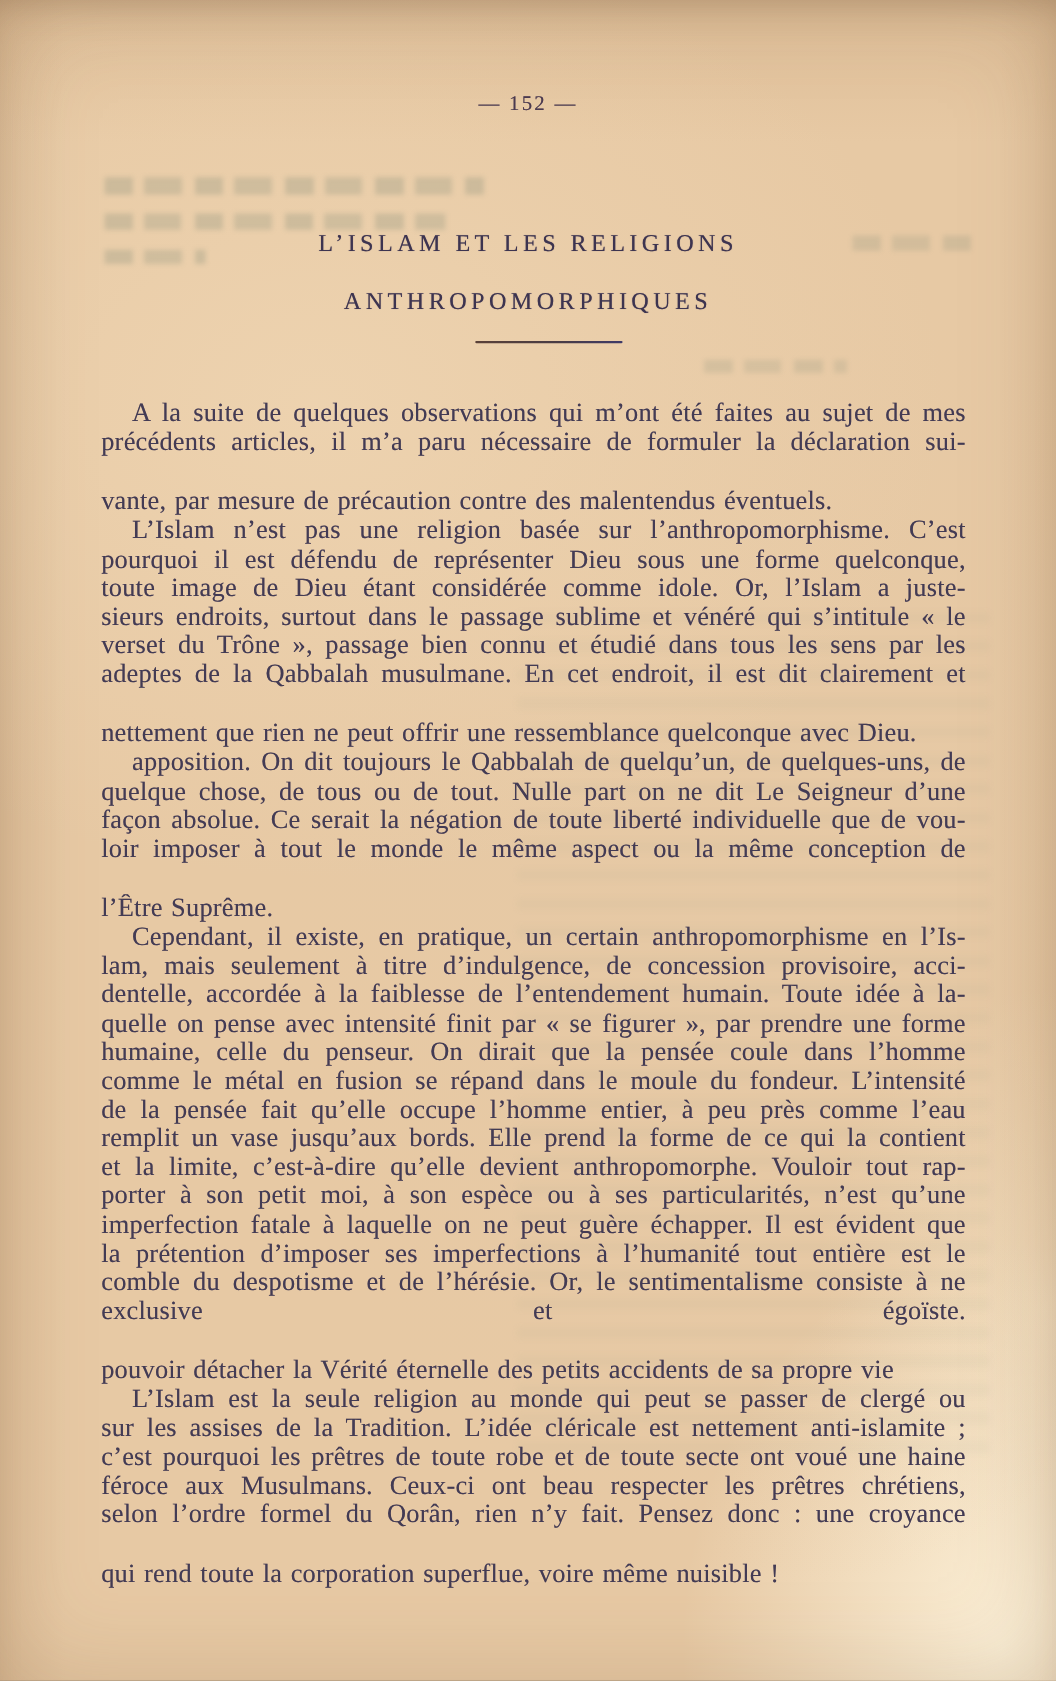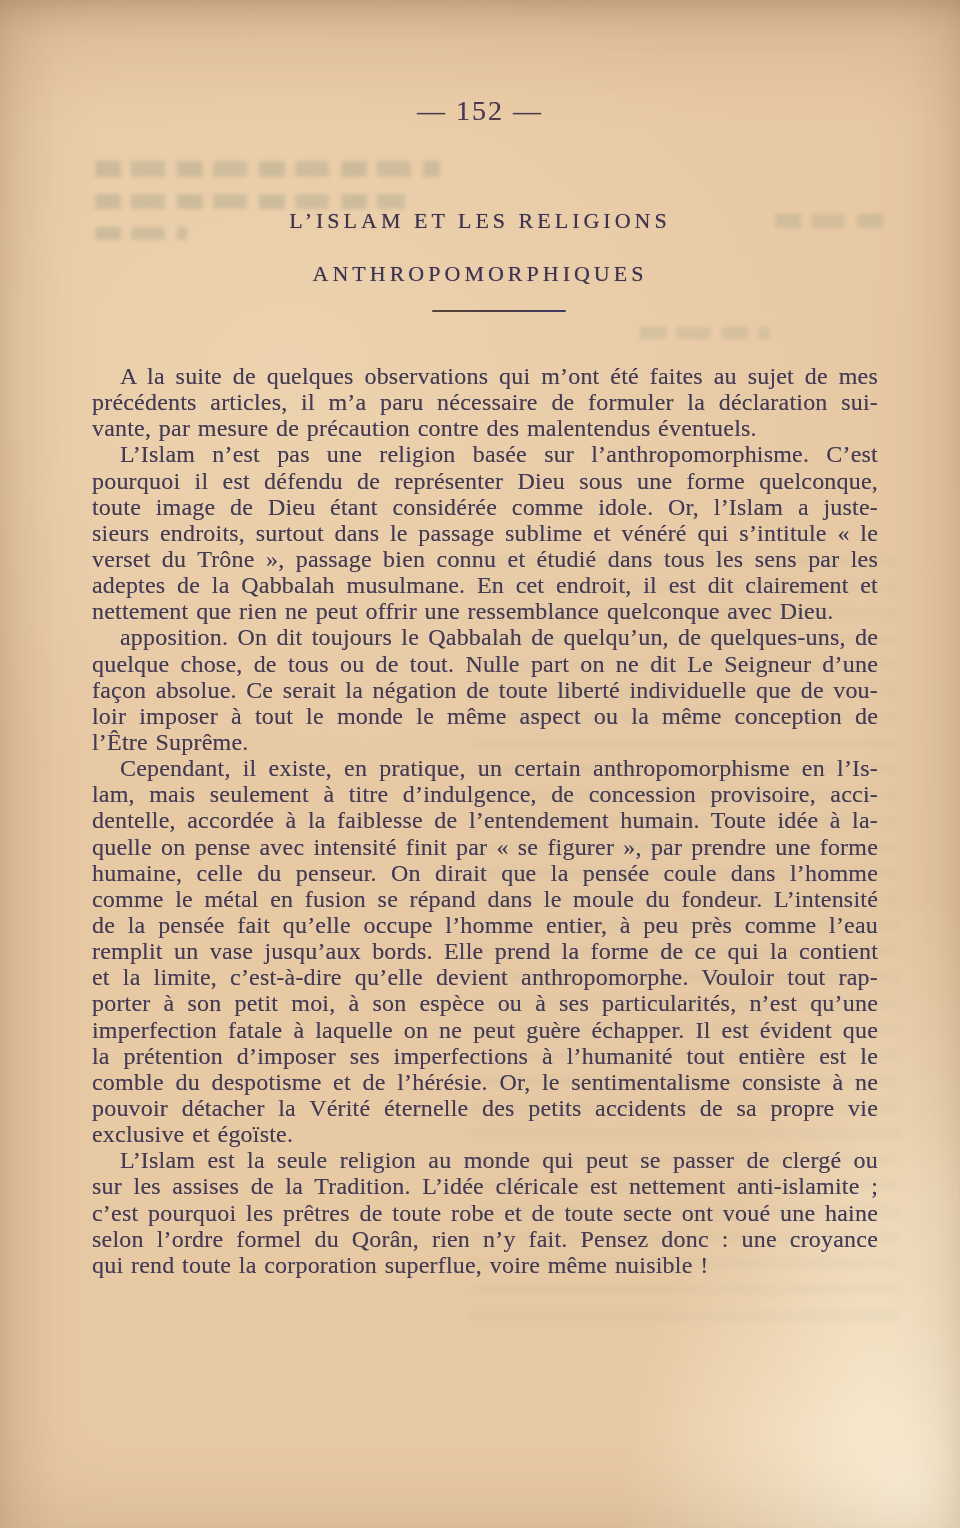--- a/index.html
+++ b/index.html
@@ -18,23 +18,23 @@
       linear-gradient(90deg, rgba(196,158,118,.22), rgba(196,158,118,0) 60px),
       linear-gradient(270deg, rgba(196,158,118,.16), rgba(196,158,118,0) 50px);
     font-family:"Liberation Serif","DejaVu Serif",serif;
     color:#423a54;
   }
   .page::after{
     content:"";position:absolute;inset:0;pointer-events:none;
     box-shadow:inset 0 0 90px rgba(122,92,60,.22), inset 0 18px 34px -18px rgba(105,75,48,.35);
   }
   .pagenum{
-    position:absolute;top:95px;left:0;right:0;
+    position:absolute;top:84px;left:0;right:0;
     text-align:center;
-    font-size:28px;letter-spacing:2px;
+    font-size:19px;letter-spacing:2px;
     color:#4b3a50;
     text-shadow:0 0 .6px rgba(75,58,80,.55);
   }
   .title{
     position:absolute;top:194px;left:0;right:0;margin:0;
     text-align:center;
     font-weight:normal;
     font-size:22px;line-height:53px;
     letter-spacing:4px;
     color:#3d3450;
@@ -55,21 +55,21 @@
   }
   .para{margin:0;}
   .line{
     text-align:justify;
     text-align-last:justify;
     height:26.15px;overflow:hidden;
     white-space:nowrap;
   }
   .line{white-space:normal;}
   .para .line:first-child{text-indent:28px;}
-  .para .line:last-child{text-align-last:left;}
+  .para .line:last-child{text-align-last:left;margin-top:28px;}
   
   .ghost{
     position:absolute;pointer-events:none;
     opacity:.5;filter:blur(2.2px);
     background:repeating-linear-gradient(90deg,
       rgba(128,138,118,.55) 0 26px, rgba(128,138,118,0) 26px 36px,
       rgba(128,138,118,.5) 36px 70px, rgba(128,138,118,0) 70px 82px);
   }
   .ghost.rows{
     opacity:.35;filter:blur(3px);
@@ -127,25 +127,26 @@
         <div class="line">quelle on pense avec intensité finit par « se figurer », par prendre une forme</div>
         <div class="line">humaine, celle du penseur. On dirait que la pensée coule dans l’homme</div>
         <div class="line">comme le métal en fusion se répand dans le moule du fondeur. L’intensité</div>
         <div class="line">de la pensée fait qu’elle occupe l’homme entier, à peu près comme l’eau</div>
         <div class="line">remplit un vase jusqu’aux bords. Elle prend la forme de ce qui la contient</div>
         <div class="line">et la limite, c’est-à-dire qu’elle devient anthropomorphe. Vouloir tout rap-</div>
         <div class="line">porter à son petit moi, à son espèce ou à ses particularités, n’est qu’une</div>
         <div class="line">imperfection fatale à laquelle on ne peut guère échapper. Il est évident que</div>
         <div class="line">la prétention d’imposer ses imperfections à l’humanité tout entière est le</div>
         <div class="line">comble du despotisme et de l’hérésie. Or, le sentimentalisme consiste à ne</div>
+        <div class="line">exclusive et égoïste.</div>
         <div class="line">pouvoir détacher la Vérité éternelle des petits accidents de sa propre vie</div>
-        <div class="line">exclusive et égoïste.</div>
       </div>
       <div class="para">
         <div class="line">L’Islam est la seule religion au monde qui peut se passer de clergé ou</div>
         <div class="line">sur les assises de la Tradition. L’idée cléricale est nettement anti-islamite ;</div>
         <div class="line">c’est pourquoi les prêtres de toute robe et de toute secte ont voué une haine</div>
+        <div class="line">féroce aux Musulmans. Ceux-ci ont beau respecter les prêtres chrétiens,</div>
         <div class="line">selon l’ordre formel du Qorân, rien n’y fait. Pensez donc : une croyance</div>
         <div class="line">qui rend toute la corporation superflue, voire même nuisible !</div>
       </div>
     </div>
 
 </div>
 
 </body></html>

